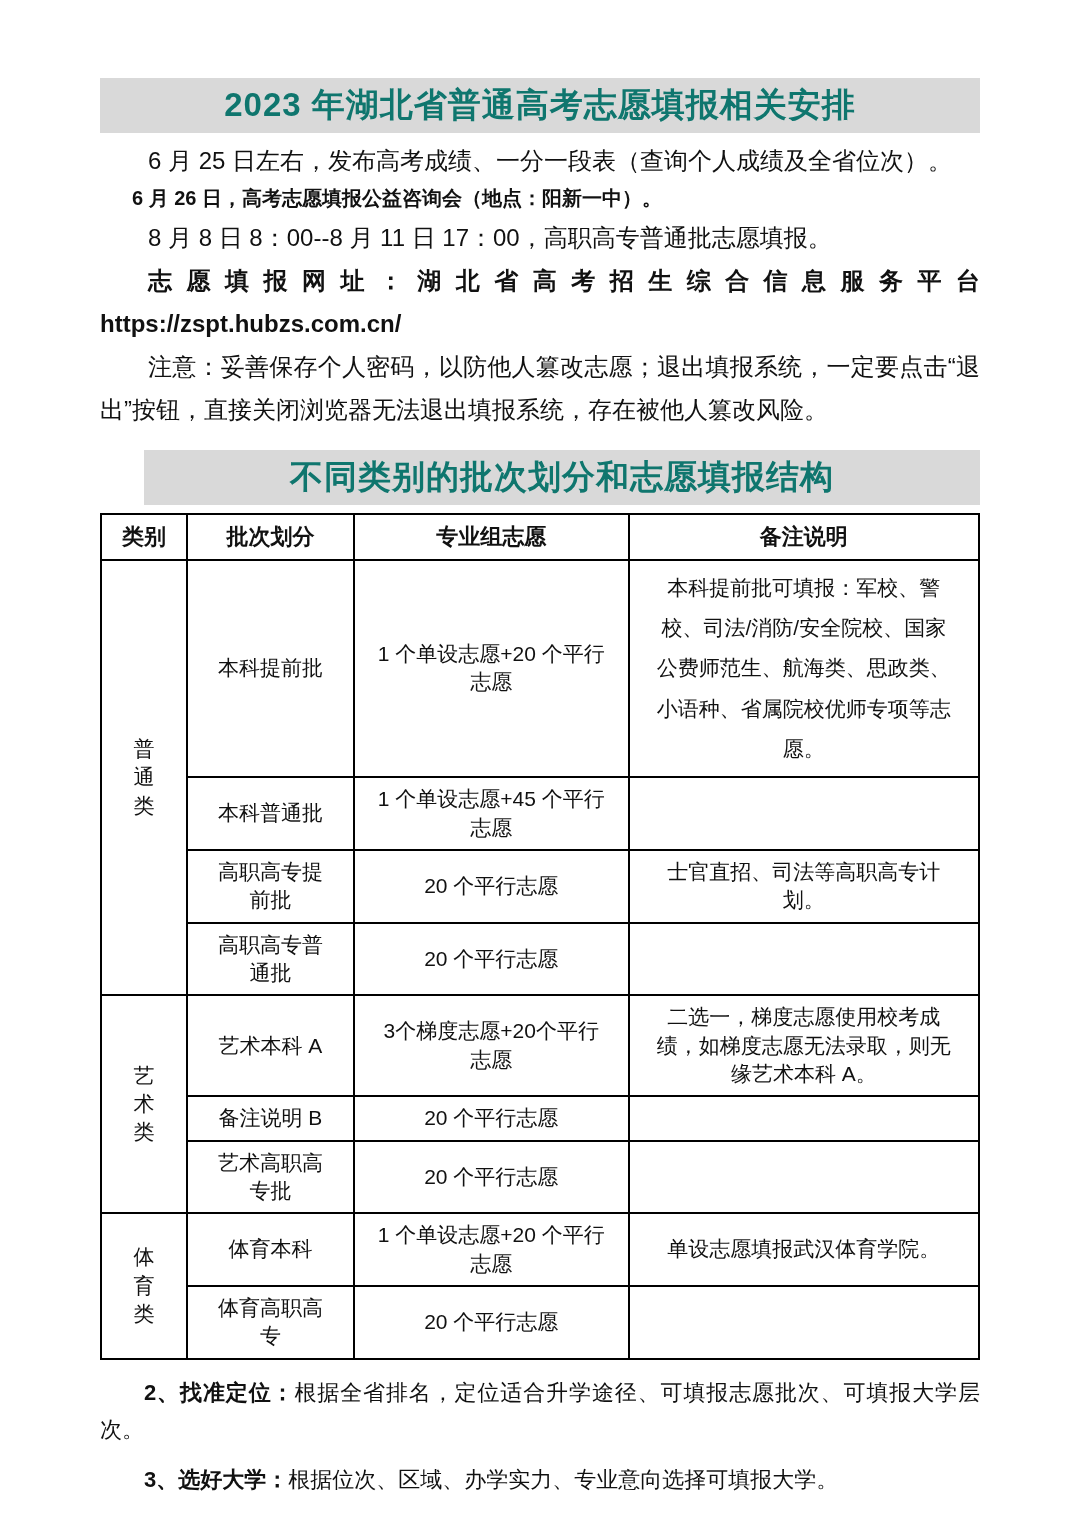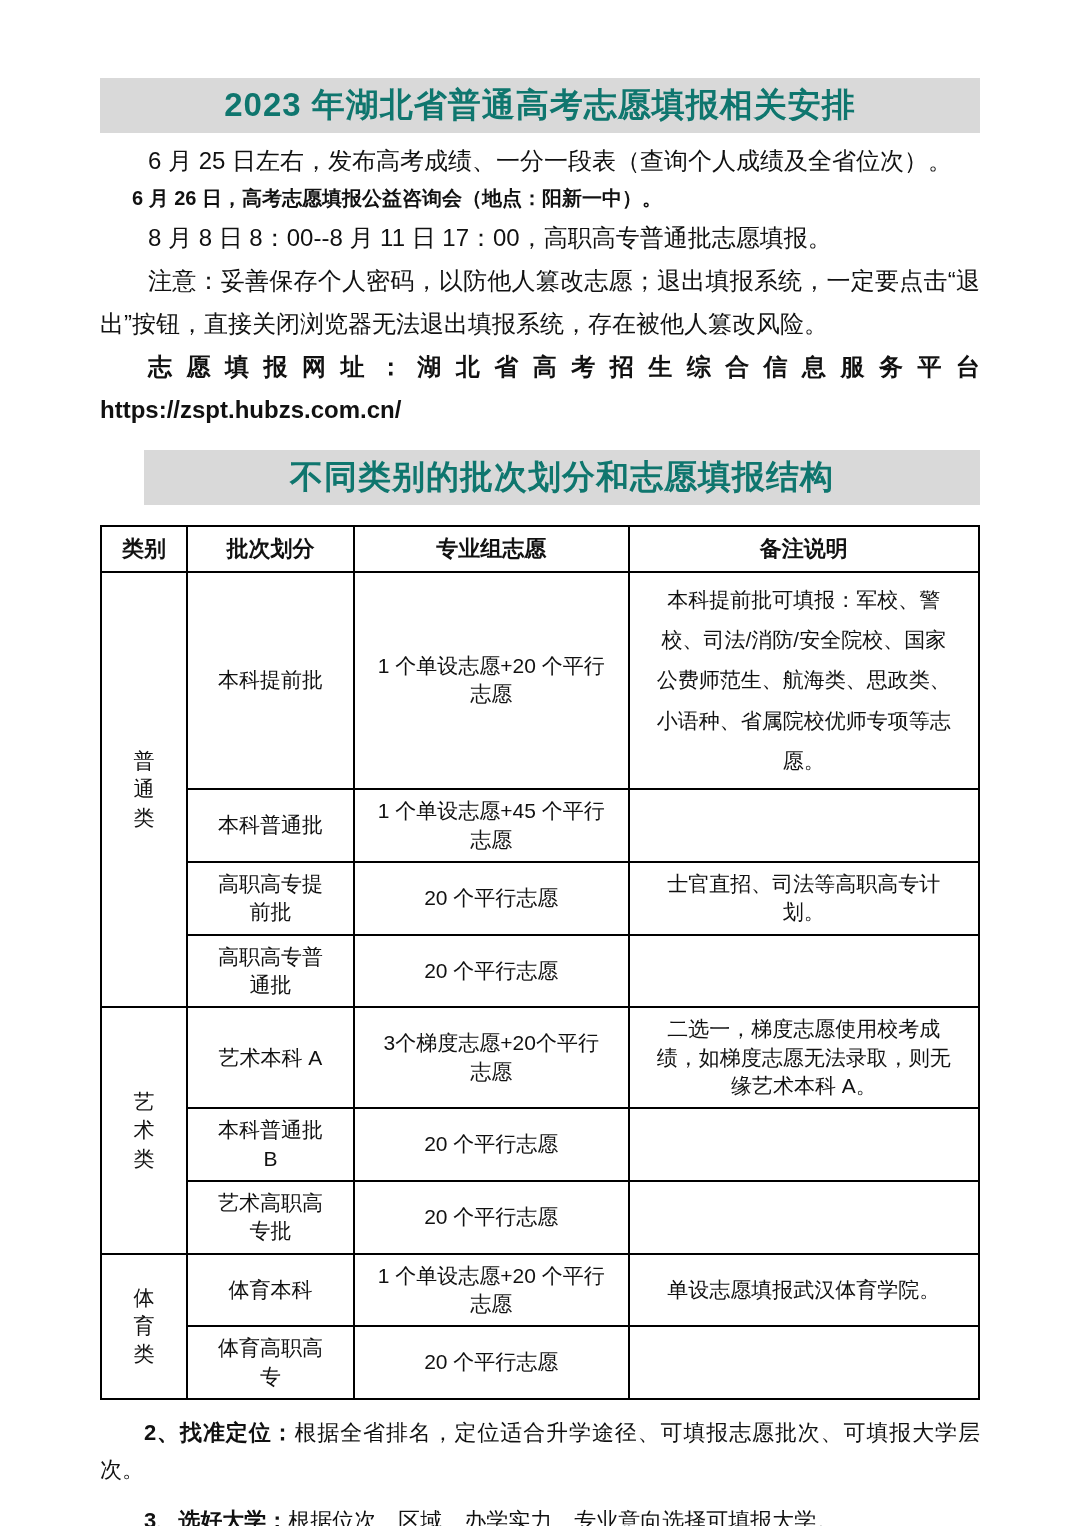--- a/index.html
+++ b/index.html
@@ -38,21 +38,21 @@
     text-align:justify;
   }
   .para.bold{font-weight:bold;}
   .para.bold-large{
     font-weight:bold;
     font-size:20px;
     line-height:1.68;
     text-indent:1.6em;
   }
   
-  .tbl-wrap{margin-top:20px;}
+  .tbl-wrap{margin-top:8px;}
   table.structure{
     width:100%;
     border-collapse:collapse;
     table-layout:fixed;
   }
   table.structure th,
   table.structure td{
     border:2px solid #000000;
     vertical-align:middle;
   }
@@ -100,22 +100,22 @@
 
 <div class="page">
 
   <div class="banner">
     <h1 class="banner-title">2023 年湖北省普通高考志愿填报相关安排</h1>
   </div>
   <div class="paras">
       <p class="para normal">6 月 25 日左右，发布高考成绩、一分一段表（查询个人成绩及全省位次）。</p>
       <p class="para bold-large">6 月 26 日，高考志愿填报公益咨询会（地点：阳新一中）。</p>
       <p class="para normal">8 月 8 日 8：00--8 月 11 日 17：00，高职高专普通批志愿填报。</p>
+      <p class="para bold">志愿填报网址：湖北省高考招生综合信息服务平台 https://zspt.hubzs.com.cn/</p>
       <p class="para normal">注意：妥善保存个人密码，以防他人篡改志愿；退出填报系统，一定要点击“退出”按钮，直接关闭浏览器无法退出填报系统，存在被他人篡改风险。</p>
-      <p class="para bold">志愿填报网址：湖北省高考招生综合信息服务平台 https://zspt.hubzs.com.cn/</p>
     </div>
 
   <div class="banner sec-gap">
     <h1 class="banner-title">不同类别的批次划分和志愿填报结构</h1>
   </div>
 
   <div class="tbl-wrap">
     <table class="structure">
       <colgroup>
         <col class="c1">
@@ -153,21 +153,21 @@
             <td class="vol-cell">20 个平行志愿</td>
             <td class="note-cell"></td>
           </tr>
           <tr>
             <td class="cat-cell" rowspan="3">艺术类</td>
             <td class="batch-cell">艺术本科 A</td>
             <td class="vol-cell">3个梯度志愿+20个平行志愿</td>
             <td class="note-cell">二选一，梯度志愿使用校考成绩，如梯度志愿无法录取，则无缘艺术本科 A。</td>
           </tr>
           <tr>
-            <td class="batch-cell">本科普通批 B</td>
+            <td class="batch-cell">备注说明 B</td>
             <td class="vol-cell">20 个平行志愿</td>
             <td class="note-cell"></td>
           </tr>
           <tr>
             <td class="batch-cell">艺术高职高专批</td>
             <td class="vol-cell">20 个平行志愿</td>
             <td class="note-cell"></td>
           </tr>
           <tr>
             <td class="cat-cell" rowspan="2">体育类</td>

